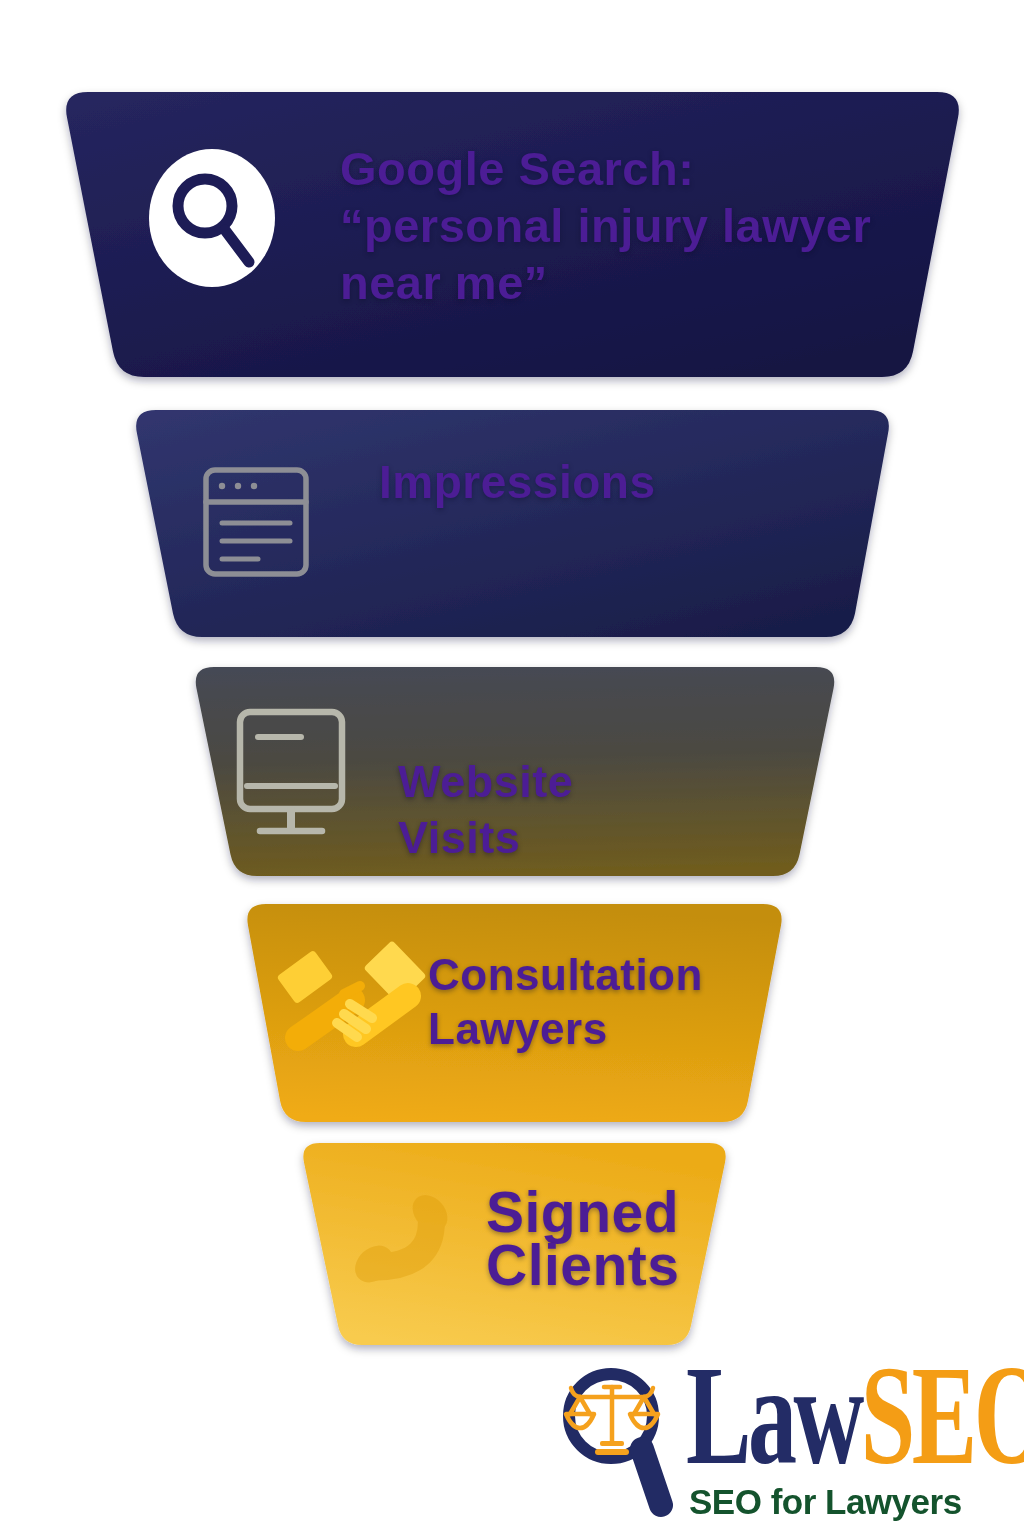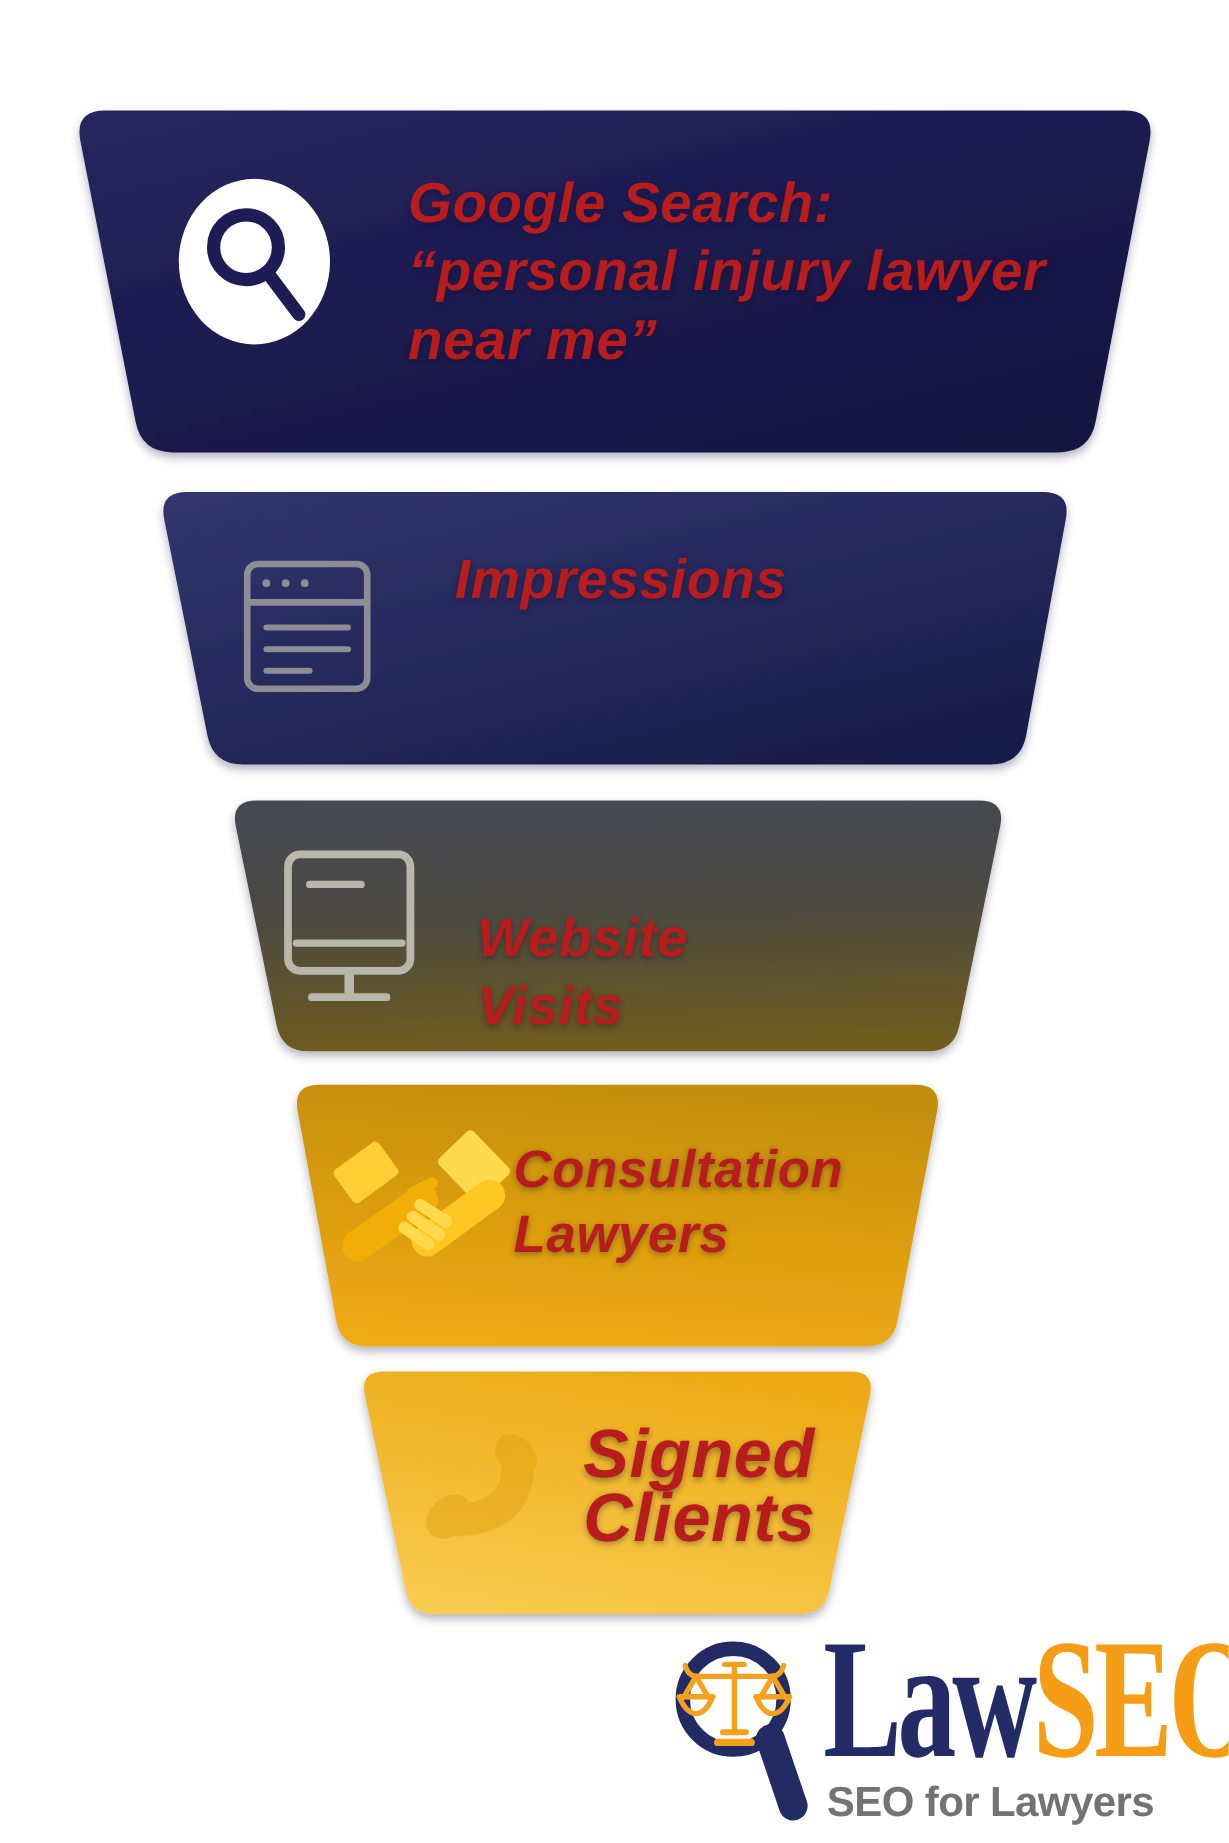--- a/index.html
+++ b/index.html
@@ -3,38 +3,38 @@
 <meta charset="utf-8">
 <style>
   html,body{margin:0;padding:0;background:#ffffff;}
   .canvas{
     position:relative;width:1024px;height:1536px;background:#ffffff;overflow:hidden;
     font-family:"Liberation Sans",sans-serif;
   }
   .canvas *{box-sizing:border-box;}
   svg.funnel{position:absolute;left:0;top:0;}
   .stage-text{
-    position:absolute;color:#b91c1c;font-weight:bold;
-    text-shadow:0 2px 5px rgba(10,12,40,.38);letter-spacing:.5px;white-space:nowrap;font-style:italic;
+    position:absolute;color:#4c1d95;font-weight:bold;
+    text-shadow:0 2px 5px rgba(10,12,40,.38);letter-spacing:.5px;white-space:nowrap;
   }
   .t1{left:340px;top:140px;font-size:47px;line-height:57px;}
   .t2{left:379px;top:454px;font-size:46px;line-height:57px;}
   .t3{left:398px;top:706px;font-size:45px;line-height:56px;margin-top:48px;}
   .t4{left:428px;top:948px;font-size:44px;line-height:54px;}
   .t5{left:486px;top:1186px;font-size:57px;line-height:53px;}
   .logo-text{
     position:absolute;left:686px;top:1344px;line-height:1;white-space:nowrap;
     font-family:"Liberation Serif",serif;font-weight:bold;font-size:142px;letter-spacing:-5px;
     transform:scaleX(.69);transform-origin:left top;
   }
   .logo-text .law{color:#232c66;}
   .logo-text .seo{color:#f49d15;}
   .logo-tagline{
     position:absolute;left:689px;top:1482px;font-size:35px;font-weight:bold;
-    color:#737373;letter-spacing:-.5px;white-space:nowrap;
+    color:#14532d;letter-spacing:-.5px;white-space:nowrap;
   }
 </style>
 </head>
 <body>
 
 <div class="canvas">
 
   <svg class="funnel" width="1024" height="1536" viewBox="0 0 1024 1536">
     <defs>
       <linearGradient id="g1" x1="0" y1="0" x2="0.75" y2="1">

